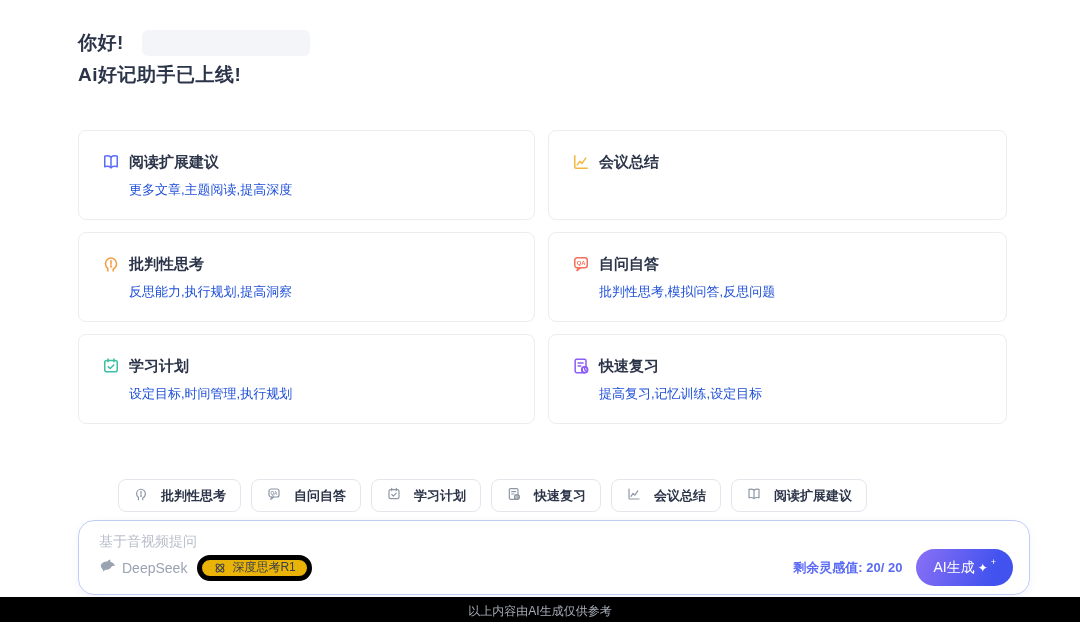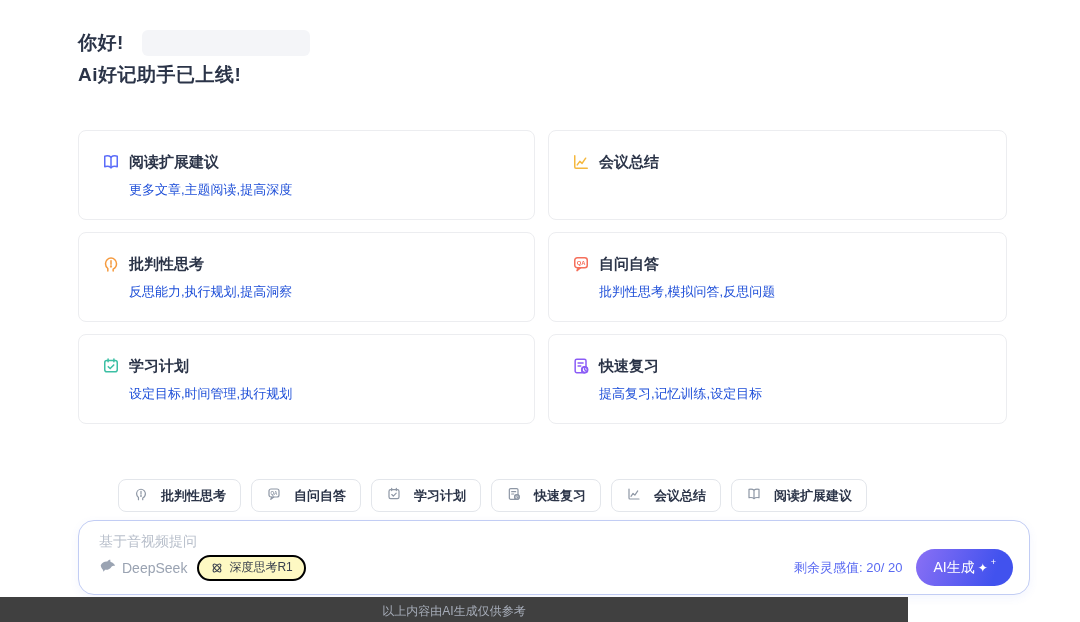--- a/index.html
+++ b/index.html
@@ -81,45 +81,45 @@
   }
   .composer-input::placeholder { color: #b8bfcb; }
   .composer-bottom { display: flex; align-items: center; }
   .model-brand { display: flex; align-items: center; gap: 4px; color: #9aa3b2; }
   .model-brand svg { width: 19px; height: 19px; }
   .model-name { font-size: 14px; color: #9aa3b2; }
   .mode-pill {
     margin-left: 10px;
     display: inline-flex; align-items: center; gap: 5px;
     height: 26px; padding: 0 11px;
-    border: 2px solid #000000; border-radius: 14px;
-    background: #fef9c3; cursor: pointer; color: #39404d;
+    border: 5px solid #000000; border-radius: 14px;
+    background: #eab308; cursor: pointer; color: #39404d;
   }
   .mode-pill svg { width: 14px; height: 14px; }
   .mode-label { font-size: 12px; font-weight: 500; color: #39404d; }
   .composer-right { margin-left: auto; display: flex; align-items: center; }
-  .credits { font-size: 13px; font-weight: 400; color: #5a6af2; }
+  .credits { font-size: 13px; font-weight: 700; color: #5a6af2; }
   .generate-btn {
     margin-left: 14px;
     border: none; cursor: pointer;
     height: 37px; padding: 16px 17px;
     border-radius: 19px;
     background: linear-gradient(110deg, #8a70f5 0%, #4152ee 80%);
     color: #fff; font-size: 14px;
     font-family: "Liberation Sans", "DejaVu Sans", sans-serif;
     display: inline-flex; align-items: center; gap: 3px;
   }
   .sparkle { font-size: 12px; line-height: 1; }
   .sparkle-plus { font-size: 9px; line-height: 1; position: relative; top: -5px; }
 
   
   .footer {
     position: absolute; left: 0; bottom: 0;
-    width: 908px; height: 25px;
-    background: #404040;
+    width: 1080px; height: 25px;
+    background: #000000;
     text-align: center; padding-top: 4px;
   }
   .footer-text { font-size: 12px; color: #a6acb8; }
 </style>
 </head>
 <body>
 
 <div class="page">
 
   <div class="greeting-line">

